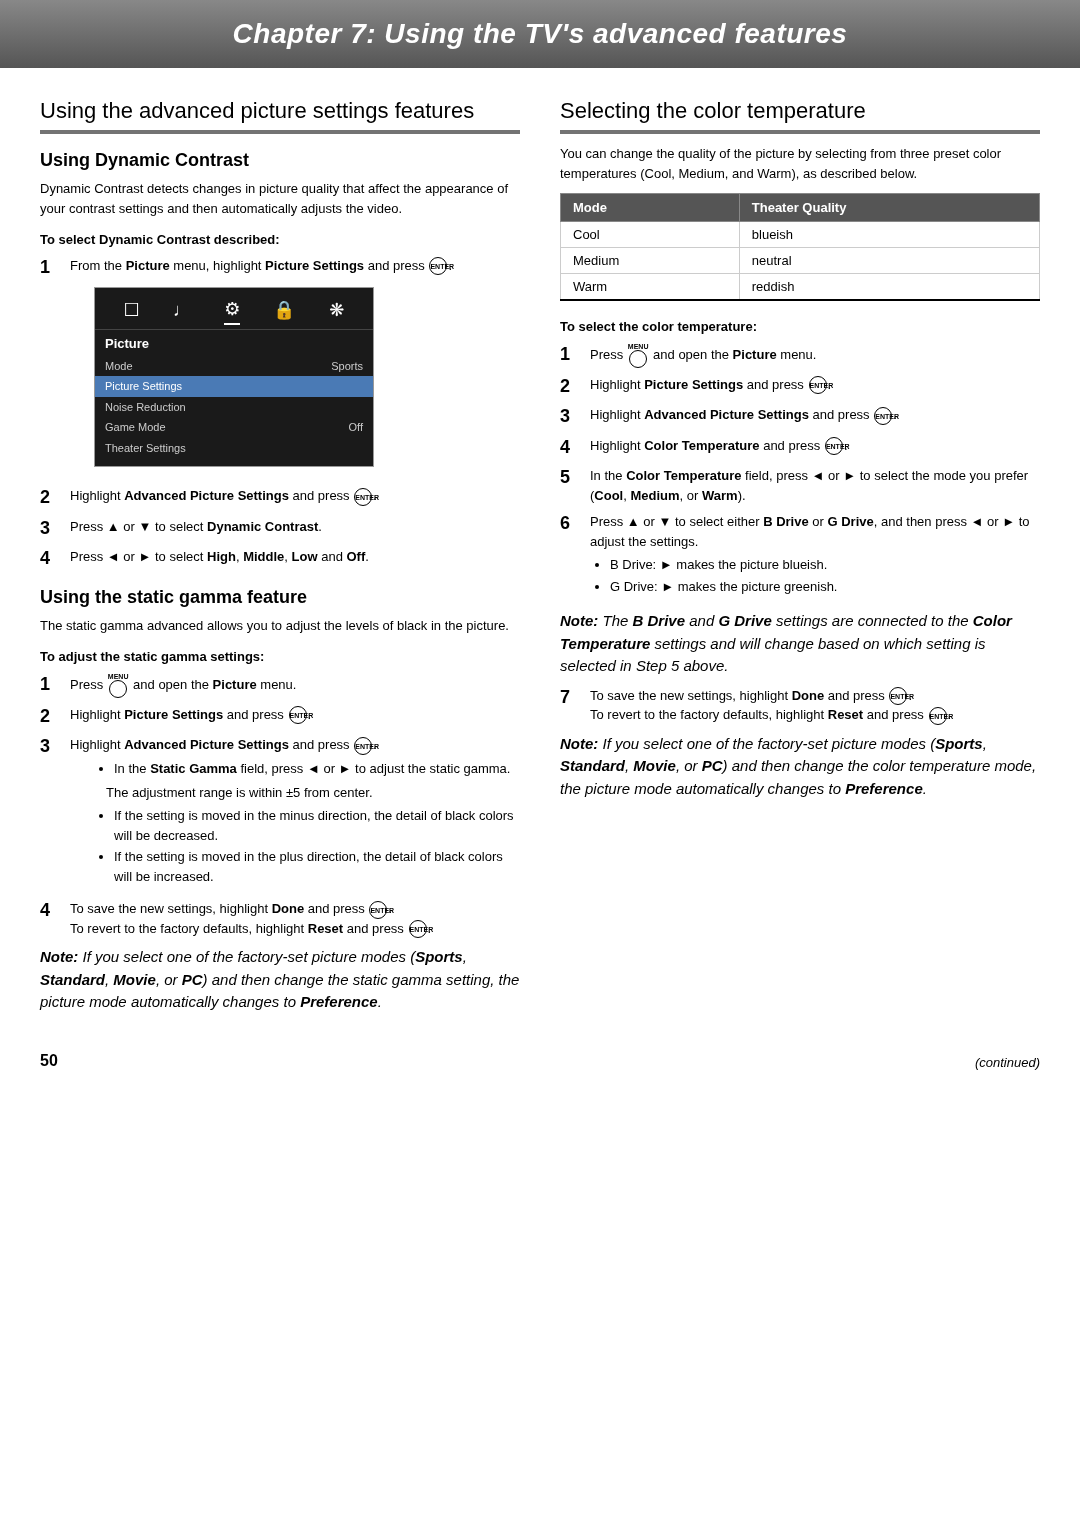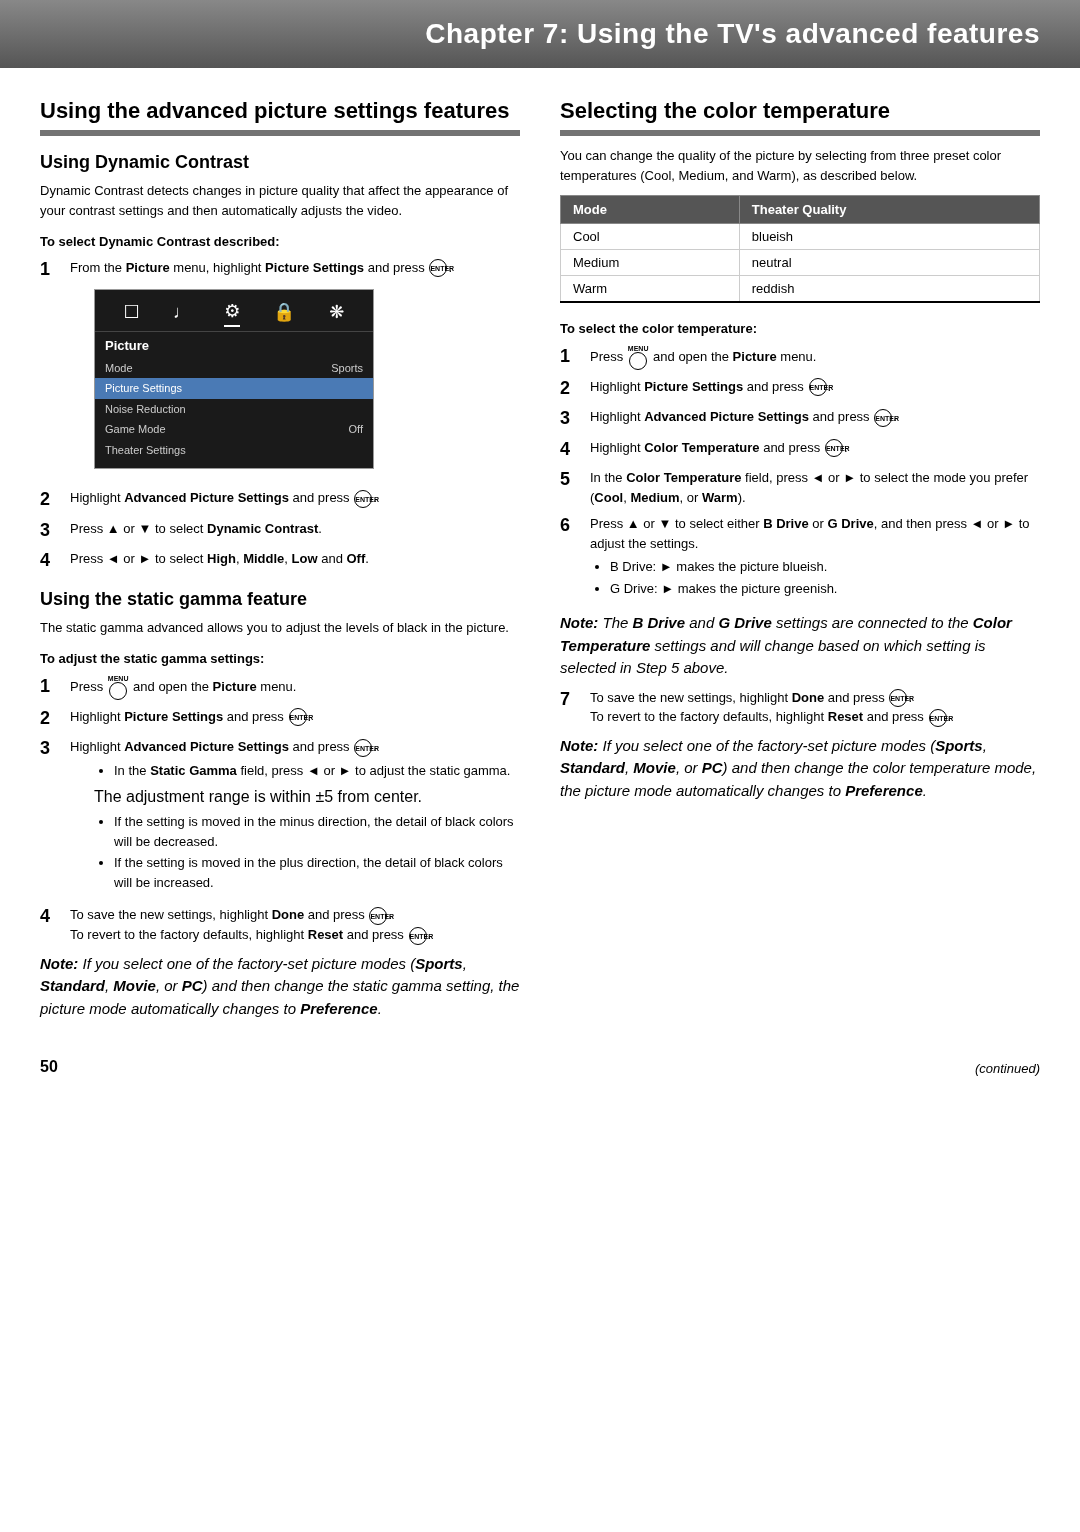--- a/index.html
+++ b/index.html
@@ -12,25 +12,25 @@
       min-height: 1532px;
     }
 
     
     .chapter-header {
       background: linear-gradient(to bottom, #888, #555);
       padding: 18px 40px;
       text-align: center;
     }
     .chapter-header h1 {
+      font-style: italic;
       font-size: 28px;
       color: #fff;
       font-weight: bold;
       letter-spacing: 0.5px;
-      text-align: right;
     }
 
     
     .content {
       display: flex;
       padding: 30px 40px 20px 40px;
       gap: 40px;
     }
 
     
@@ -41,22 +41,22 @@
 
     
     .right-col {
       flex: 1;
       max-width: 490px;
     }
 
     
     .section-title {
       font-size: 22px;
-      font-weight: bold;
-      border-bottom: 6px solid #737373;
+      font-weight: normal;
+      border-bottom: 4px solid #737373;
       padding-bottom: 6px;
       margin-bottom: 10px;
       line-height: 1.2;
     }
 
     .subsection-title {
       font-size: 18px;
       font-weight: bold;
       margin-bottom: 8px;
       margin-top: 16px;
@@ -263,22 +263,22 @@
       font-size: 13px;
       font-style: italic;
     }
 
     
     .sub-indent {
       margin-left: 24px;
     }
 
     .adj-note {
-      font-size: 16px;
-      margin-left: 24px;
+      font-size: 13px;
+      margin-left: 36px;
       margin-bottom: 4px;
       line-height: 1.4;
     }
   </style>
 </head>
 <body>
 
 <div class="chapter-header">
   <h1>Chapter 7: Using the TV's advanced features</h1>
 </div>

